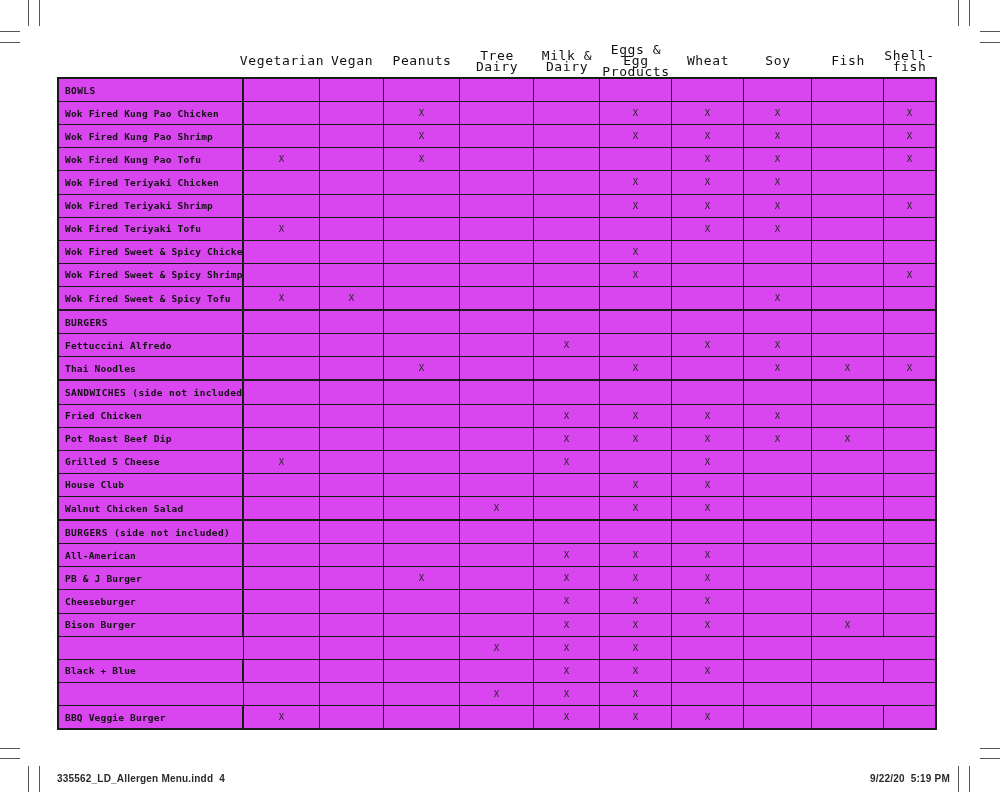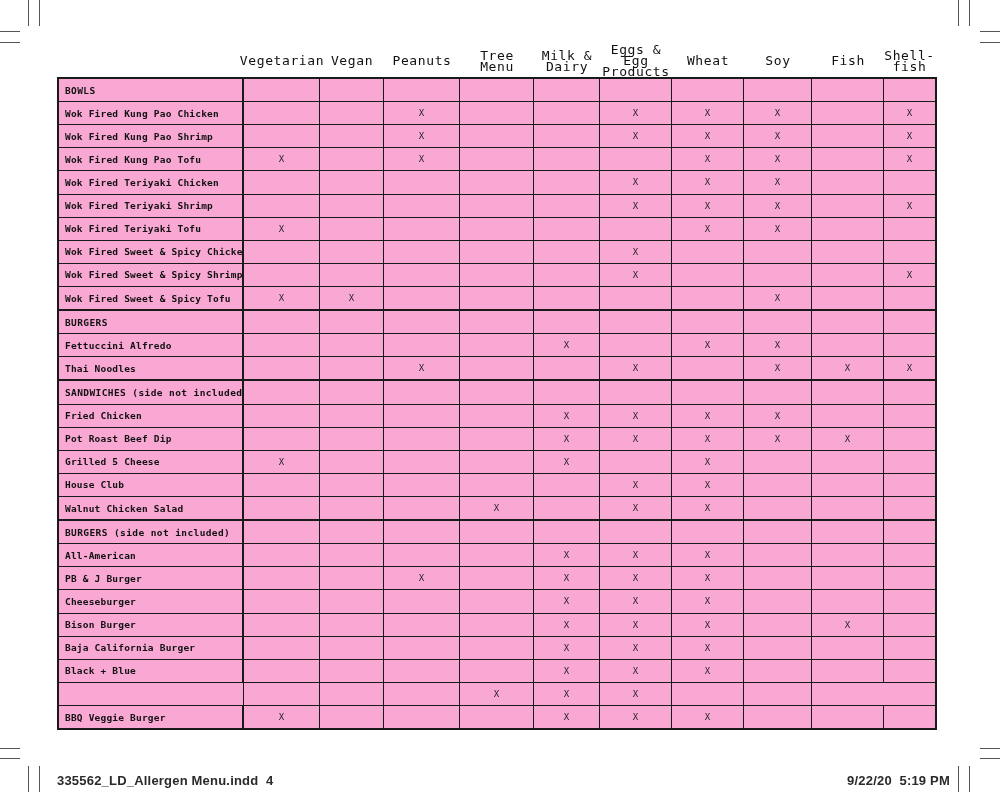--- a/index.html
+++ b/index.html
@@ -33,21 +33,21 @@
     white-space:pre-line;
     color:var(--text);
   }
   
   .allergen-table{
     position:absolute;left:57px;top:77px;
     width:880px;height:653px;
     box-sizing:border-box;
     border:2px solid var(--line);
     display:flex;flex-direction:column;
-    background:#f9a8d4;
+    background:#d946ef;
   }
   .trow{
     flex:1;
     display:grid;
     grid-template-columns:185px 76px 64px 76px 74px 66px 72px 72px 68px 72px 51px;
     border-top:1px solid var(--line);
     box-sizing:border-box;
     min-height:0;
   }
   .trow:first-child{border-top:none;}
@@ -66,21 +66,21 @@
     border-right:2px solid var(--line);
     font-weight:bold;
   }
   .cell.last{border-right:none;}
   .trow.section .cell.name{font-weight:bold;letter-spacing:0.4px;}
   .cell.markcell{font-size:9px;color:#222;}
   
   .footer-text{
     position:absolute;top:773px;
     font-family:"Liberation Sans", sans-serif;
-    font-size:13px;font-weight:bold;color:#2a2a2a;
+    font-size:10px;font-weight:bold;color:#2a2a2a;
     letter-spacing:0.2px;
     white-space:pre;
   }
   .footer-left{left:57px;}
   .footer-right{right:50px;text-align:left;}
 </style>
 </head>
 <body>
 
 <div class="cropmark cm-v" style="left:28px;top:0;height:26px"></div>
@@ -101,21 +101,21 @@
 <div class="cropmark cm-h" style="left:980px;top:748px;width:20px"></div>
 <div class="cropmark cm-h" style="left:980px;top:758px;width:20px"></div>
 <div class="cropmark cm-v" style="left:958px;top:766px;height:26px"></div>
 <div class="cropmark cm-v" style="left:969px;top:766px;height:26px"></div>
 
 <div class="header-grid">
   <div class="hcell"></div>
   <div class="hcell">Vegetarian</div>
   <div class="hcell">Vegan</div>
   <div class="hcell">Peanuts</div>
-  <div class="hcell">Tree Menu</div>
+  <div class="hcell">Tree Dairy</div>
   <div class="hcell">Milk &amp;
 Dairy</div>
   <div class="hcell">Eggs &amp; Egg
 Products</div>
   <div class="hcell">Wheat</div>
   <div class="hcell">Soy</div>
   <div class="hcell">Fish</div>
   <div class="hcell">Shell-
 fish</div>
 </div>
@@ -427,21 +427,20 @@
       <div class="cell markcell"></div>
       <div class="cell markcell"></div>
       <div class="cell markcell">X</div>
       <div class="cell markcell">X</div>
       <div class="cell markcell">X</div>
       <div class="cell markcell"></div>
       <div class="cell markcell">X</div>
       <div class="cell markcell last"></div>
     </div>
     <div class="trow">
-      <div class="cell name">Baja California Burger</div>
       <div class="cell markcell"></div>
       <div class="cell markcell"></div>
       <div class="cell markcell"></div>
       <div class="cell markcell"></div>
       <div class="cell markcell">X</div>
       <div class="cell markcell">X</div>
       <div class="cell markcell">X</div>
       <div class="cell markcell"></div>
       <div class="cell markcell"></div>
       <div class="cell markcell last"></div>

